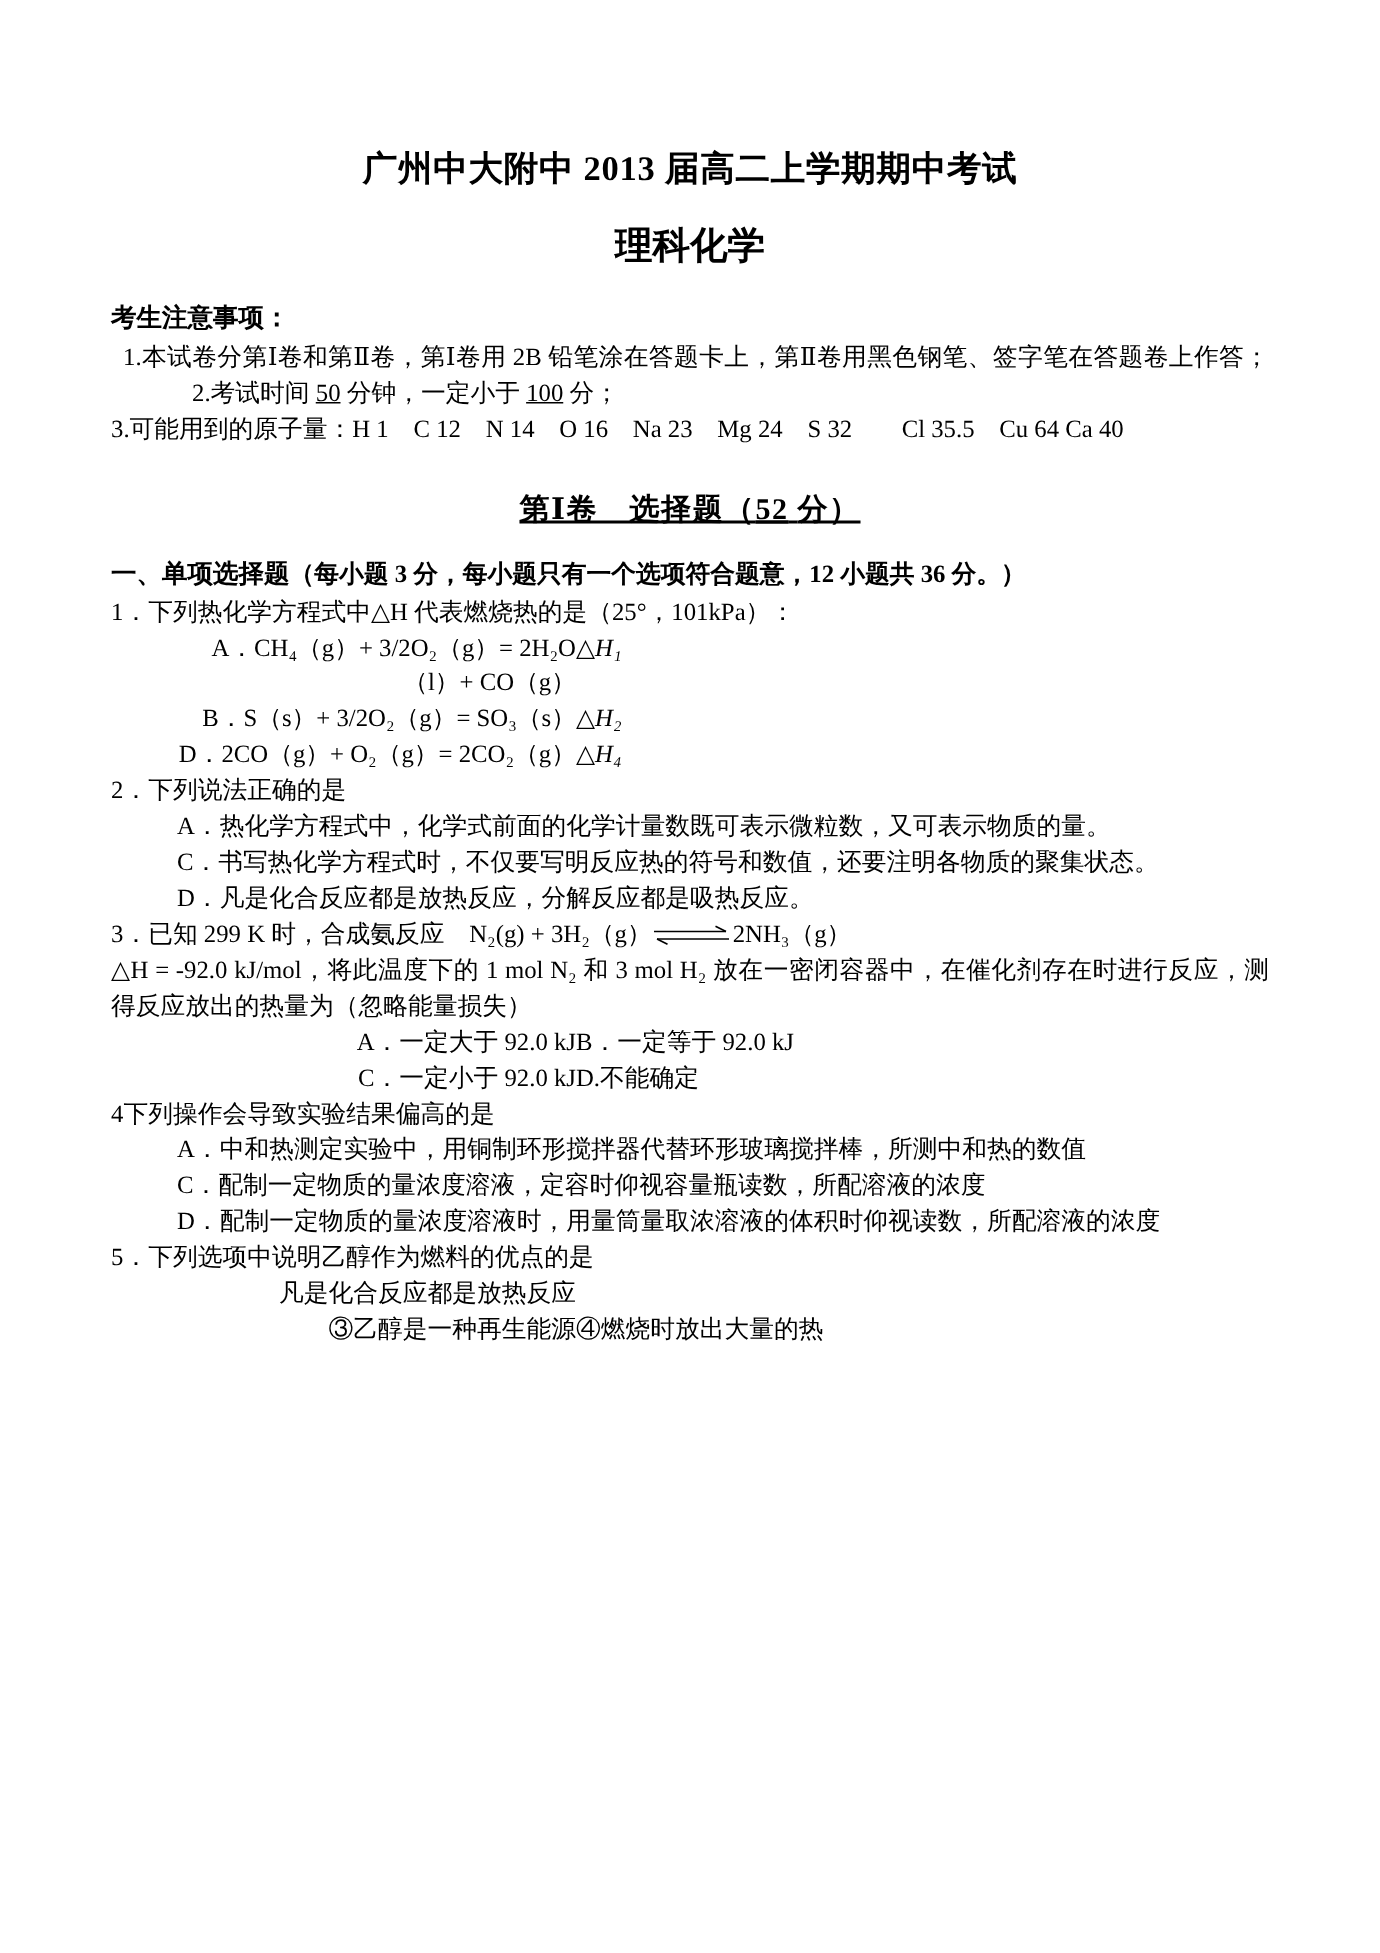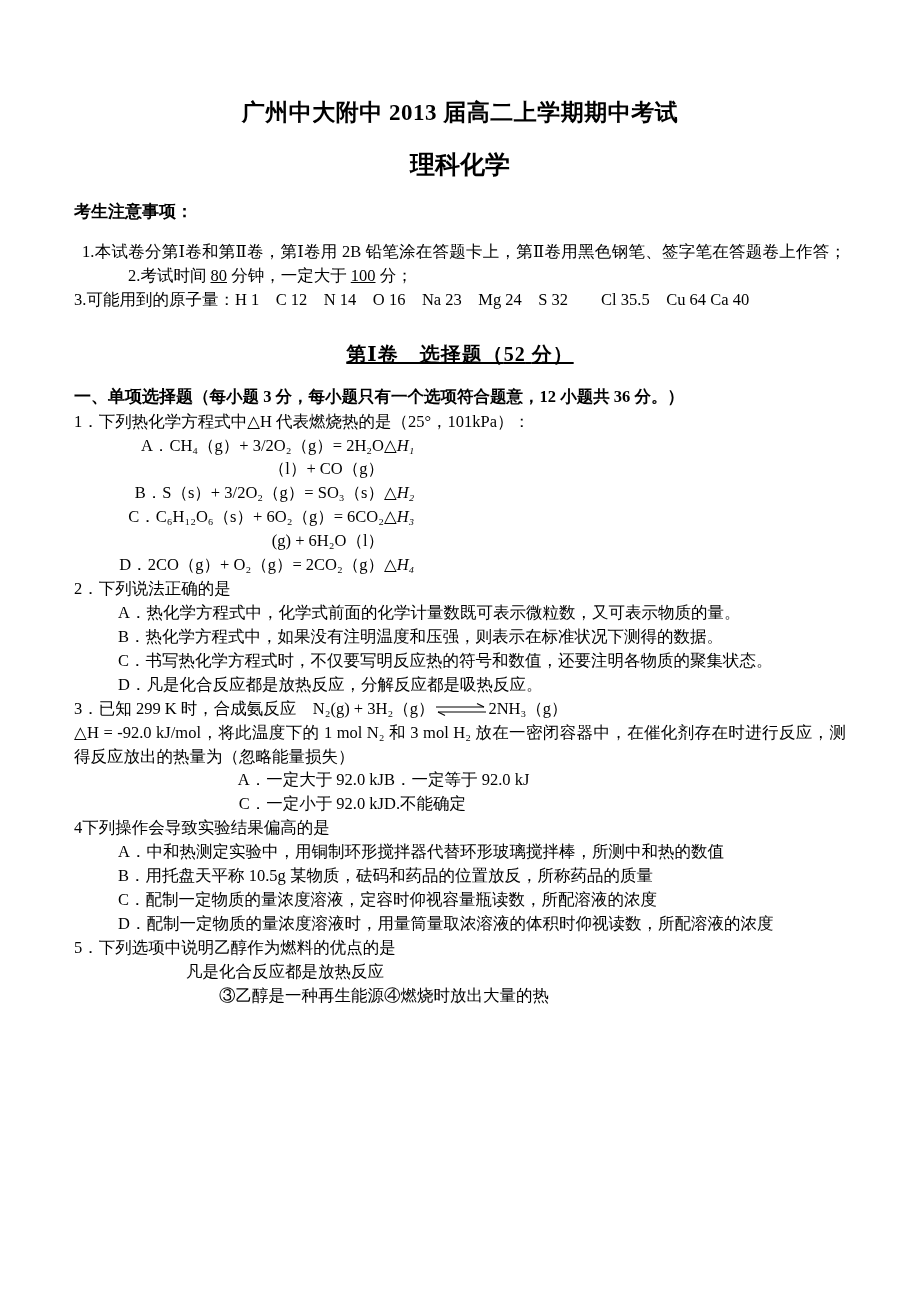--- a/index.html
+++ b/index.html
@@ -31,21 +31,21 @@
   }
   .subtitle {
     text-align: center;
     font-size: 25px;
     font-weight: bold;
     margin: 0 0 16px 0;
   }
   .notice-head {
     font-weight: bold;
     font-size: 17px;
-    margin: 0 0 16px 0;
+    margin: 0 0 2px 0;
   }
   .para {
     margin: 0;
     text-align: justify;
   }
   .indent1 { text-indent: 0; padding-left: 8px; }
   .u { text-decoration: underline; }
   .gap { display: inline-block; width: 46px; }
   .sec-title {
     text-align: center;
@@ -92,21 +92,21 @@
 <body>
 
 <div class="page">
 
   <h1 class="title">广州中大附中 2013 届高二上学期期中考试</h1>
   <h2 class="subtitle">理科化学</h2>
 
   <div class="notice-head">考生注意事项：</div>
 
   <p class="para indent1">
-    <span>1.本试卷分第Ⅰ卷和第Ⅱ卷，第Ⅰ卷用 2B 铅笔涂在答题卡上，第Ⅱ卷用黑色钢笔、签字笔在答题卷上作答；</span><span class="gap"></span><span>2.考试时间</span>&nbsp;<span class="u">80</span>&nbsp;<span>分钟，一定大于</span>&nbsp;<span class="u">100</span>&nbsp;<span>分；</span>
+    <span>1.本试卷分第Ⅰ卷和第Ⅱ卷，第Ⅰ卷用 2B 铅笔涂在答题卡上，第Ⅱ卷用黑色钢笔、签字笔在答题卷上作答；</span><span class="gap"></span><span>2.考试时间</span>&nbsp;<span class="u">50</span>&nbsp;<span>分钟，一定小于</span>&nbsp;<span class="u">100</span>&nbsp;<span>分；</span>
   </p>
 
   <p class="para">3.可能用到的原子量：H 1　C 12　N 14　O 16　Na 23　Mg 24　S 32　　Cl 35.5　Cu 64 Ca 40</p>
 
   <div class="sec-title">
     <span>第Ⅰ卷　选择题（</span><span class="nums">52</span>&nbsp;<span>分）</span>
   </div>
 
   <p class="part-head">
     <span>一、单项选择题</span><span class="normal">（每小题 3 分，每小题只有一个选项符合题意，12 小题共 36 分。）</span>
@@ -117,36 +117,29 @@
   </p>
   <p class="opt2col">
     <span><span>A．</span><span>CH₄（g）+ 3/2O₂（g）= 2H₂O（l）+ CO（g）</span></span>
     <span class="it">△H₁</span>
   </p>
   <p class="opt2col">
     <span><span>B．</span><span>S（s）+ 3/2O₂（g）= SO₃（s）</span></span>
     <span class="it">△H₂</span>
   </p>
   <p class="opt2col">
-    <span><span>C．</span><span>C₆H₁₂O₆（s）+ 6O₂（g）= 6CO₂ (g) + 6H₂O（l）</span></span>
-    <span class="it">△H₃</span>
-  </p>
-  <p class="opt2col">
     <span><span>D．</span><span>2CO（g）+ O₂（g）= 2CO₂（g）</span></span>
     <span class="it">△H₄</span>
   </p>
 
   <p class="q">
     <span>2．</span><span>下列说法正确的是</span>
   </p>
   <p class="opt">
     <span>A．</span><span>热化学方程式中，化学式前面的化学计量数既可表示微粒数，又可表示物质的量。</span>
-  </p>
-  <p class="opt">
-    <span>B．</span><span>热化学方程式中，如果没有注明温度和压强，则表示在标准状况下测得的数据。</span>
   </p>
   <p class="opt">
     <span>C．</span><span>书写热化学方程式时，不仅要写明反应热的符号和数值，还要注明各物质的聚集状态。</span>
   </p>
   <p class="opt">
     <span>D．</span><span>凡是化合反应都是放热反应，分解反应都是吸热反应。</span>
   </p>
 
   <p class="q">
     <span>3．</span><span>已知 299 K 时，合成氨反应　N₂(g) + 3H₂（g）</span><span class="eqarrow"><svg width="54" height="18" viewBox="0 0 54 18">
@@ -168,23 +161,20 @@
     <span><span>D.</span><span>不能确定</span></span>
   </p>
 
   <p class="q">
     <span>4</span><span>下列操作会导致实验结果偏高的是</span>
   </p>
   <p class="opt">
     <span>A．</span><span>中和热测定实验中，用铜制环形搅拌器代替环形玻璃搅拌棒，所测中和热的数值</span>
   </p>
   <p class="opt">
-    <span>B．</span><span>用托盘天平称 10.5g 某物质，砝码和药品的位置放反，所称药品的质量</span>
-  </p>
-  <p class="opt">
     <span>C．</span><span>配制一定物质的量浓度溶液，定容时仰视容量瓶读数，所配溶液的浓度</span>
   </p>
   <p class="opt">
     <span>D．</span><span>配制一定物质的量浓度溶液时，用量筒量取浓溶液的体积时仰视读数，所配溶液的浓度</span>
   </p>
 
   <p class="q">
     <span>5．</span><span>下列选项中说明乙醇作为燃料的优点的是</span>
   </p>
   <p class="opt2col">

